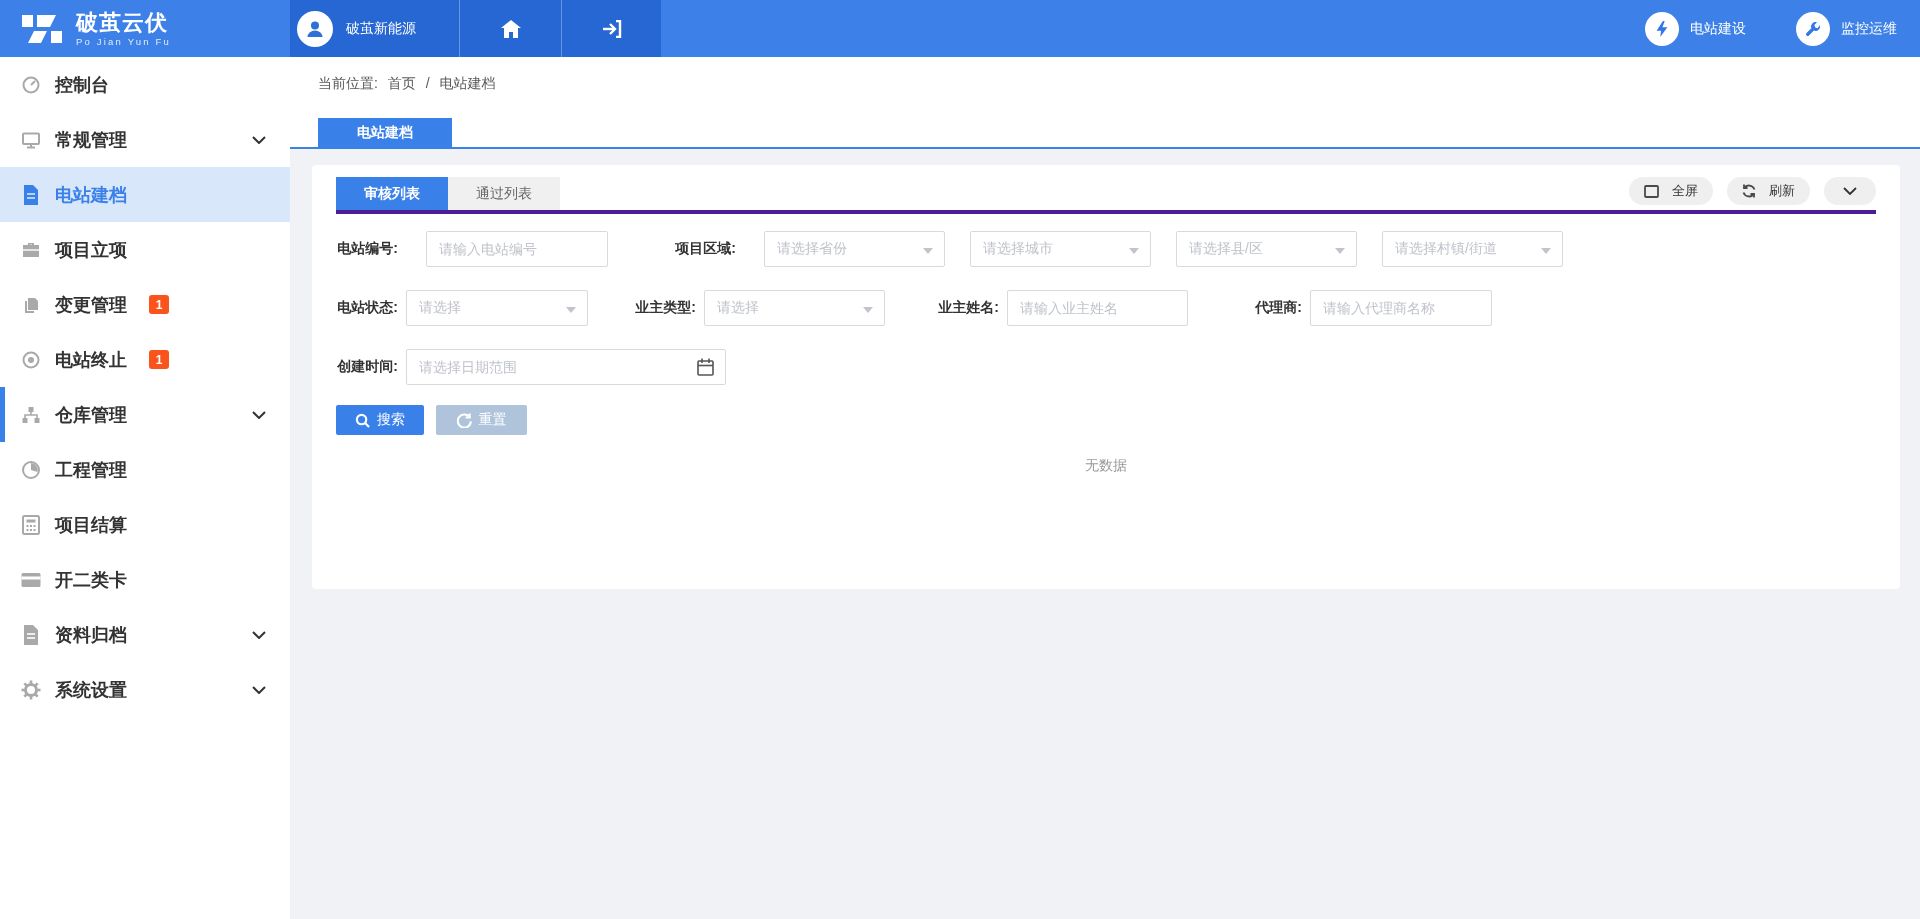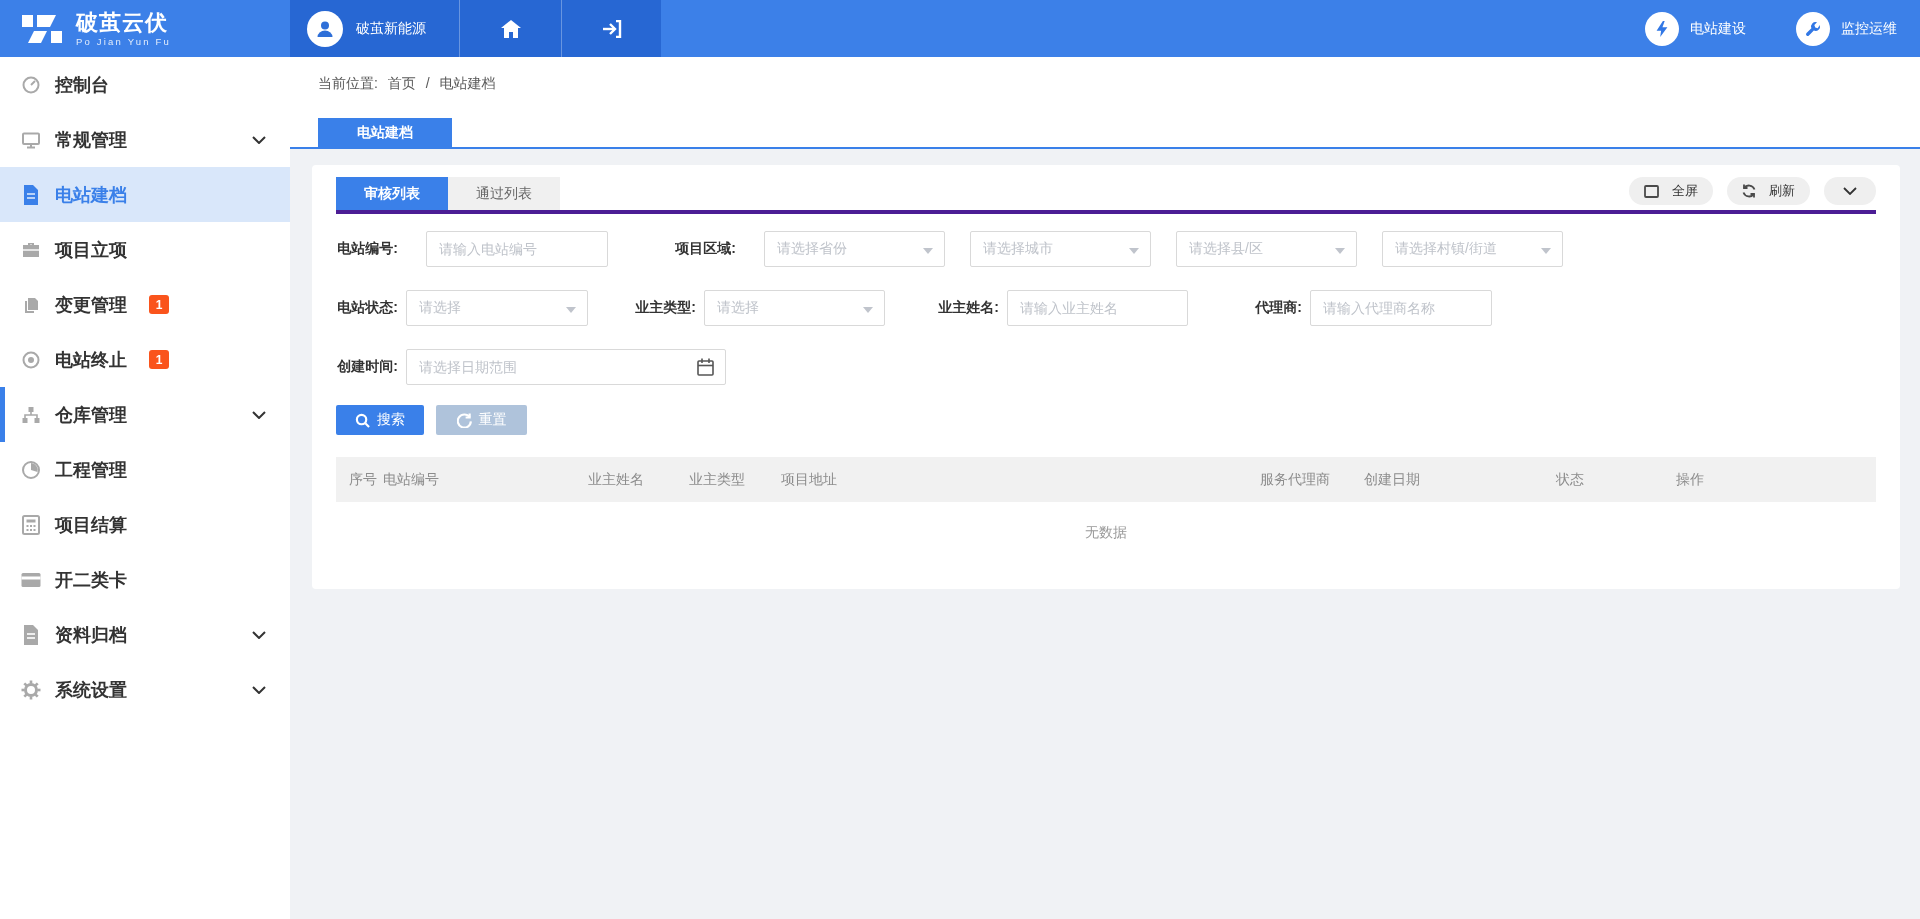--- a/index.html
+++ b/index.html
@@ -6,21 +6,21 @@
   html,body { width:1920px; height:919px; overflow:hidden; }
   body { font-family:"Liberation Sans","DejaVu Sans",sans-serif; font-size:14px; color:#333; }
   .app { position:relative; width:1920px; height:919px; background:#7dd3fc; }
 
   
   .header { position:absolute; top:0; left:0; right:0; height:57px; background:#3C80E8; display:flex; z-index:10; }
   .brand { width:290px; flex:none; display:flex; align-items:center; padding-left:20px; gap:12px; }
   .brand-text .t1 { font-size:22px; font-weight:bold; color:#fff; line-height:24px; letter-spacing:1px; }
   .brand-text .t2 { font-size:9.5px; color:rgba(255,255,255,.85); letter-spacing:2.2px; margin-top:1px; }
   .hdr-dark { display:flex; background:#2767D3; }
-  .user-sec { width:169px; display:flex; align-items:center; padding-left:17px; gap:13px; }
+  .user-sec { width:169px; display:flex; align-items:center; padding-left:7px; gap:13px; }
   .avatar { width:36px; height:36px; border-radius:50%; background:#fff; display:flex; align-items:center; justify-content:center; }
   .user-name { color:#fff; font-size:14px; }
   .hdr-ibtn { width:102px; display:flex; align-items:center; justify-content:center; border-left:1px solid rgba(255,255,255,.3); cursor:pointer; }
   .hdr-ibtn.last { width:100px; }
   .hdr-right { margin-left:auto; display:flex; align-items:center; gap:50px; padding-right:23px; }
   .hdr-link { display:flex; align-items:center; gap:11px; cursor:pointer; }
   .hdr-link .circ { width:34px; height:34px; border-radius:50%; background:#fff; display:flex; align-items:center; justify-content:center; }
   .hdr-link .lbl { color:#fff; font-size:14px; }
 
   
@@ -439,29 +439,18 @@
             <span>
               <svg width="15" height="15" viewBox="0 0 16 16" fill="none" stroke="#fff" stroke-width="2.3">
                 <path d="M13.5 4.5 A7 7 0 1 0 14.8 9"></path>
                   <polyline points="13.5,0.5 13.5,4.8 9.2,4.8" fill="none"></polyline>
               </svg>
             </span>
             <span>重置</span>
           </button>
         </div>
 
-        <div class="thead">
-          <div class="th">序号</div>
-          <div class="th">电站编号</div>
-          <div class="th">业主姓名</div>
-          <div class="th">业主类型</div>
-          <div class="th">项目地址</div>
-          <div class="th">服务代理商</div>
-          <div class="th">创建日期</div>
-          <div class="th">状态</div>
-          <div class="th">操作</div>
-        </div>
         <div class="tempty">无数据</div>
 
       </div>
     </div>
   </div>
 </div>
 
 </body></html>

